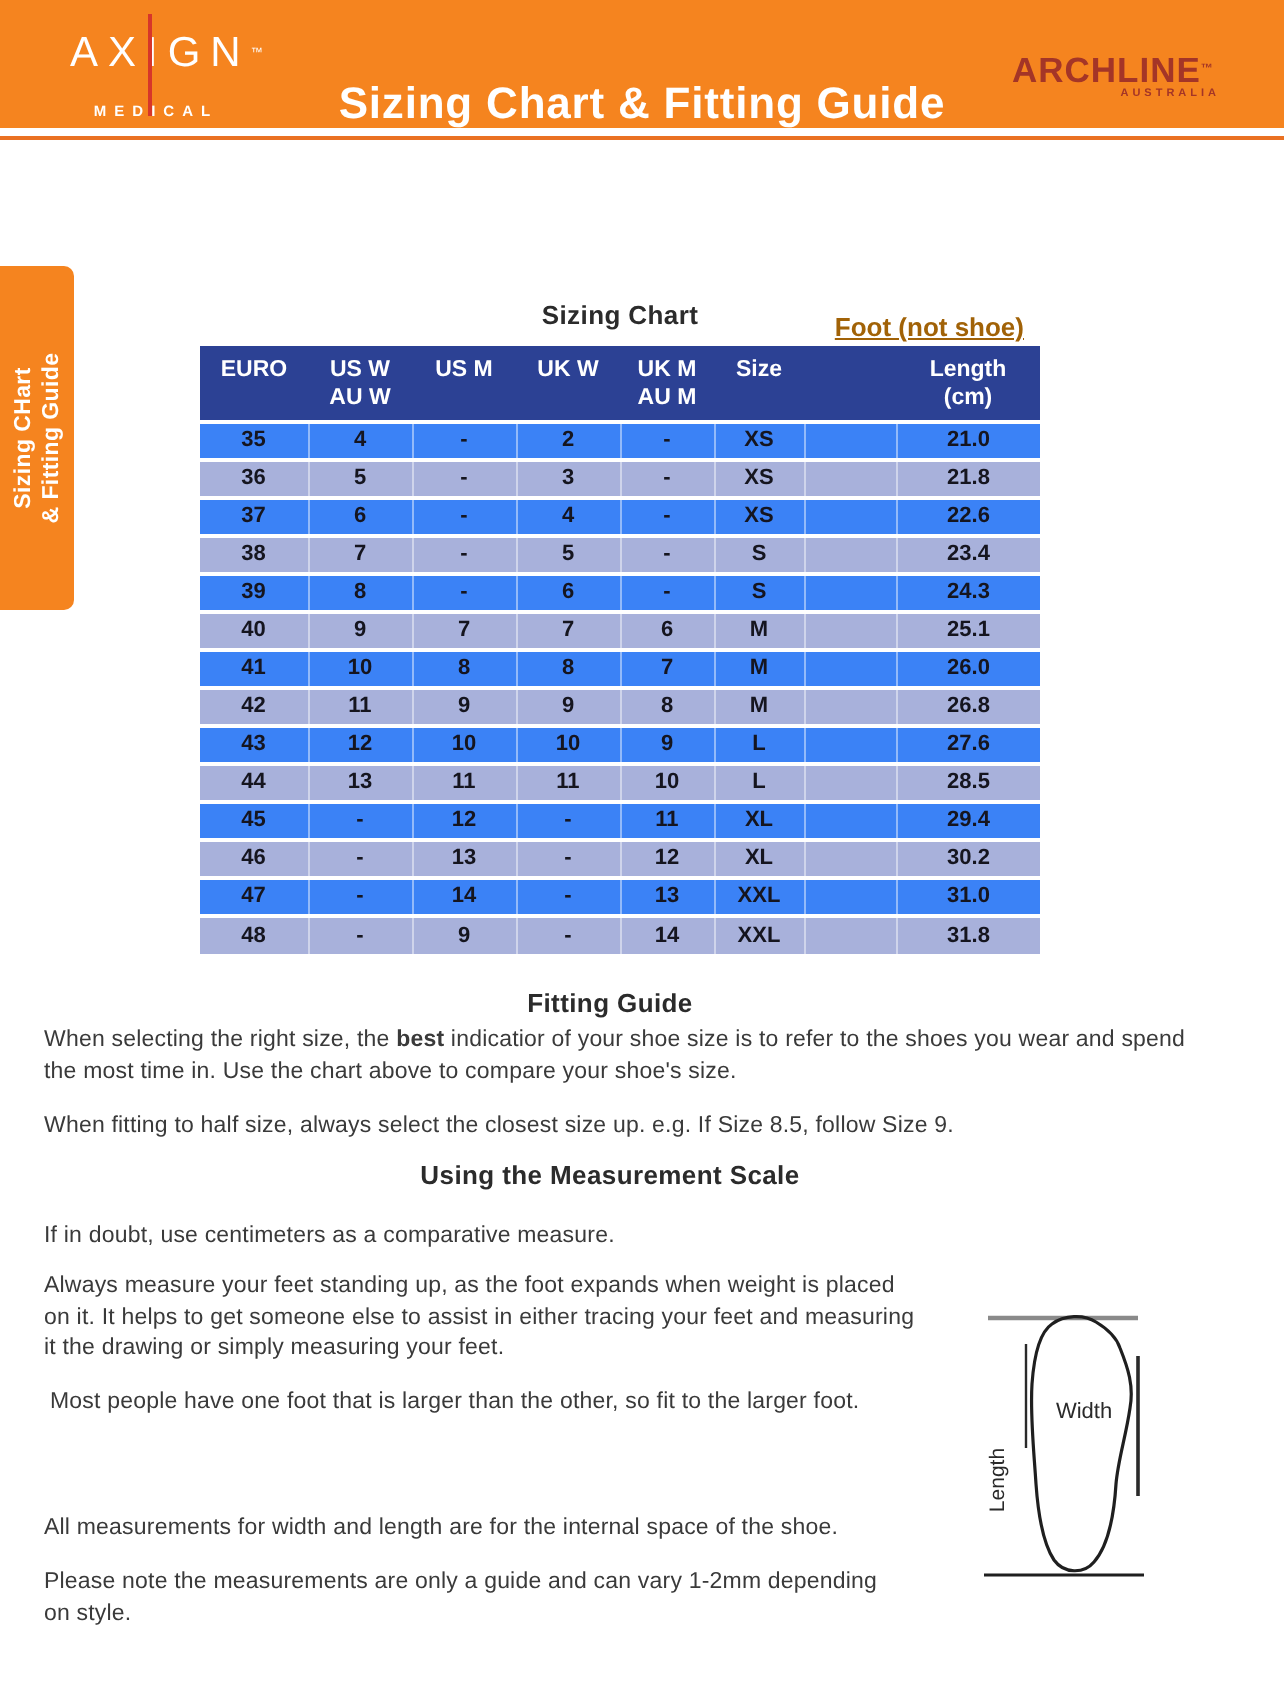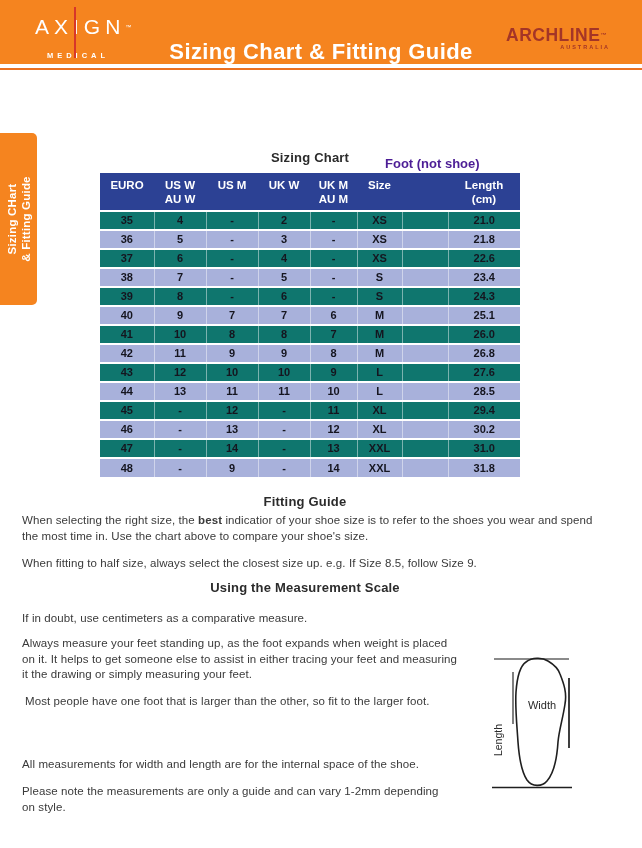--- a/index.html
+++ b/index.html
@@ -27,32 +27,32 @@
   
   .side-tab { position:absolute; left:0; top:133px; width:37px; height:172px; background:#F5841F;
               border-radius:0 5px 5px 0; }
   .side-tab-text { position:absolute; top:50%; left:50%; transform:translate(-50%,-50%) rotate(-90deg);
                    white-space:nowrap; color:#fff; font-weight:bold; font-size:11.5px; line-height:14px;
                    text-align:center; letter-spacing:0.2px; }
 
   
   .chart-title { position:absolute; left:100px; top:150px; width:420px; text-align:center;
                  font-size:13px; font-weight:bold; color:#2B2B2B; letter-spacing:0.2px; }
-  .foot-note { position:absolute; left:385px; top:156px; width:127px; text-align:left;
-               font-size:13px; font-weight:bold; color:#4c1d95; }
+  .foot-note { position:absolute; left:385px; top:156px; width:127px; text-align:right;
+               font-size:13px; font-weight:bold; color:#a16207;text-decoration:underline; }
 
   table.sizing { position:absolute; left:100px; top:173px; width:420px; border-collapse:collapse;
                  table-layout:fixed; }
   table.sizing th { background:#2C4194; color:#ffffff; font-size:11.5px; font-weight:bold;
                     vertical-align:top; padding-top:5px; height:38px; line-height:14px; }
   table.sizing td { font-size:11px; font-weight:bold; color:#15151F; text-align:center;
                     height:19px; line-height:17px; border-top:2px solid #ffffff;
                     border-left:1px solid rgba(255,255,255,0.45); }
   table.sizing td:first-child { border-left:none; }
-  table.sizing tr.row-a td { background:#0f766e; }
+  table.sizing tr.row-a td { background:#3b82f6; }
   table.sizing tr.row-b td { background:#A8B1DB; }
 
   
   .sec-title { position:absolute; left:0; width:610px; text-align:center;
                font-size:13px; font-weight:bold; color:#2B2B2B; letter-spacing:0.2px; }
   .para { position:absolute; left:22px; font-size:11.5px; color:#3A3A3A; line-height:15.5px;
           letter-spacing:0.1px; }
   .pre { white-space:pre-line; }
   .block { display:block; }
 

